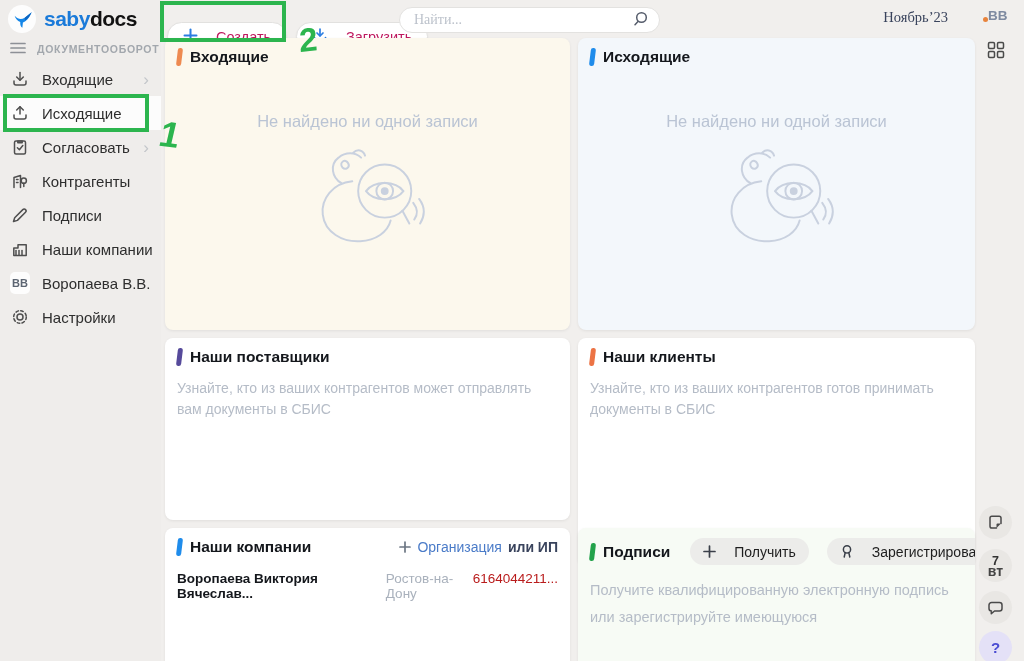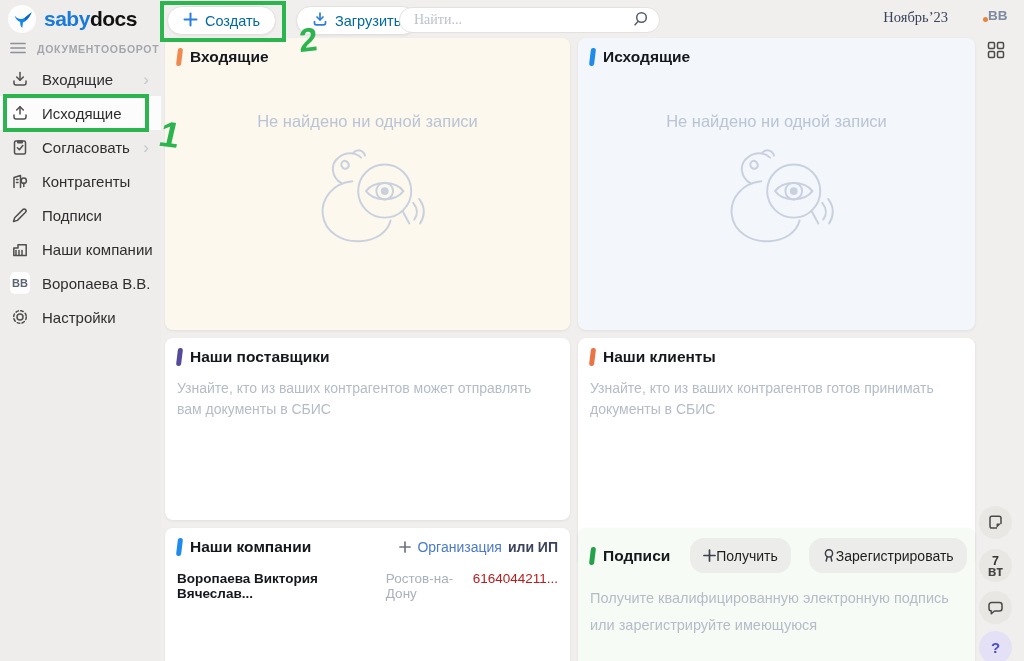--- a/index.html
+++ b/index.html
@@ -18,23 +18,23 @@
   .brand .docs { color:#121212; font-weight:bold; }
   .section-row { display:flex; align-items:center; gap:11px; padding:6px 10px 4px 10px; height:24px; }
   .section-label { font-size:10.5px; font-weight:bold; letter-spacing:.7px; color:#a2a7ad; }
   .menu { margin-top:2px; }
   .menu-item { display:flex; align-items:center; gap:12px; height:34px; padding:0 8px 0 10px; font-size:15px; color:#2e2e2e; cursor:pointer; }
   .menu-item .mi-icon { width:20px; display:flex; justify-content:center; flex:none; }
   .menu-item.selected { background:#fcfcfc; }
   .chevron { margin-left:auto; color:#c3c6ca; font-size:17px; line-height:1; padding-right:4px; }
   .bb-badge { width:22px; height:22px; background:#fdfdfd; border-radius:5px; font-size:11px; font-weight:bold; color:#5d6673; display:flex; align-items:center; justify-content:center; }
   
-  .pill-btn { position:absolute; display:flex; align-items:center; gap:7px; background:#fff;
+  .pill-btn { position:absolute; display:flex; align-items:center; gap:18px; background:#fff;
     border:1px solid #e2e1df; border-radius:15px; height:29px; padding:0 15px; font-size:14.5px;
-    color:#0369a1; box-shadow:0 1px 2px rgba(0,0,0,.05); cursor:pointer; white-space:nowrap; }
+    color:#be185d; box-shadow:0 1px 2px rgba(0,0,0,.05); cursor:pointer; white-space:nowrap;margin-top:16px; }
   .btn-create { left:167px; top:6px; }
   .btn-upload { left:296px; top:6px; }
   .search-box { position:absolute; left:399px; top:7px; width:261px; height:26px; background:#fff;
     border:1px solid #e3e2e0; border-radius:13px; display:flex; align-items:center; padding:0 10px 0 14px; }
   .search-box input { border:none; outline:none; flex:1; font-size:14px; color:#333; background:transparent; font-family:Liberation Serif, serif; }
   .search-box input::placeholder { color:#bcc2cb; }
   .period { position:absolute; left:866px; top:9px; width:82px; text-align:right; font-size:14.5px; color:#39435c; cursor:pointer;font-family:Liberation Serif, serif; }
   .avatar-top { position:absolute; left:988px; top:8px; font-size:13.5px; font-weight:bold; color:#7e8aa0; cursor:pointer; }
   .avatar-dot { position:absolute; left:-5px; bottom:1px; width:5px; height:5px; border-radius:50%; background:#e8833c; }
   .grid-btn { position:absolute; left:987px; top:41px; cursor:pointer; }
@@ -60,21 +60,21 @@
   .empty-illo { display:block; margin:8px auto 0 auto; }
   .card-desc { margin-top:12px; font-size:14px; line-height:1.5; color:#b5bcc7; }
   .desc-tall { line-height:1.85; font-size:14.5px; }
   .header-link { margin-left:auto; display:flex; align-items:center; gap:6px; font-size:14px; cursor:pointer; }
   .header-link .org { color:#4a7bc8; }
   .header-link .ip { color:#39435c; font-weight:bold; }
   .company-row { display:flex; align-items:baseline; margin-top:15px; font-size:13.5px; cursor:pointer; }
   .company-name { font-weight:bold; color:#14171c; }
   .company-city { color:#a9b1bc; margin-left:14px; }
   .company-inn { color:#b91c1c; margin-left:auto; }
-  .chip-btn { display:flex; align-items:center; gap:0; background:#ececea; border-radius:14px; height:35px; padding:0 13px; font-size:14px; color:#1e1e1e; cursor:pointer; white-space:nowrap; }
+  .chip-btn { display:flex; align-items:center; gap:18px; background:#ececea; border-radius:14px; height:27px; padding:0 13px; font-size:14px; color:#1e1e1e; cursor:pointer; white-space:nowrap; }
   .sig-header { gap:8px; }
   .sig-header .chip-btn { margin-left:12px; }
   .sig-header .chip-btn + .chip-btn { margin-left:10px; }
   
   .rail-btn { position:absolute; left:979px; width:33px; height:33px; border-radius:50%; background:#e9e7e4;
     display:flex; flex-direction:column; align-items:center; justify-content:center; cursor:pointer; }
   .rail-note { top:506px; } .rail-cal { top:549px; } .rail-chat { top:591px; }
   .rail-help { top:631px; background:#e4e1f7; color:#4a4cd2; font-size:15px; font-weight:bold; }
   .cal-day { font-size:12.5px; font-weight:bold; color:#333; line-height:11px; }
   .cal-wd { font-size:14px; color:#444; line-height:9px; font-weight:bold; }

